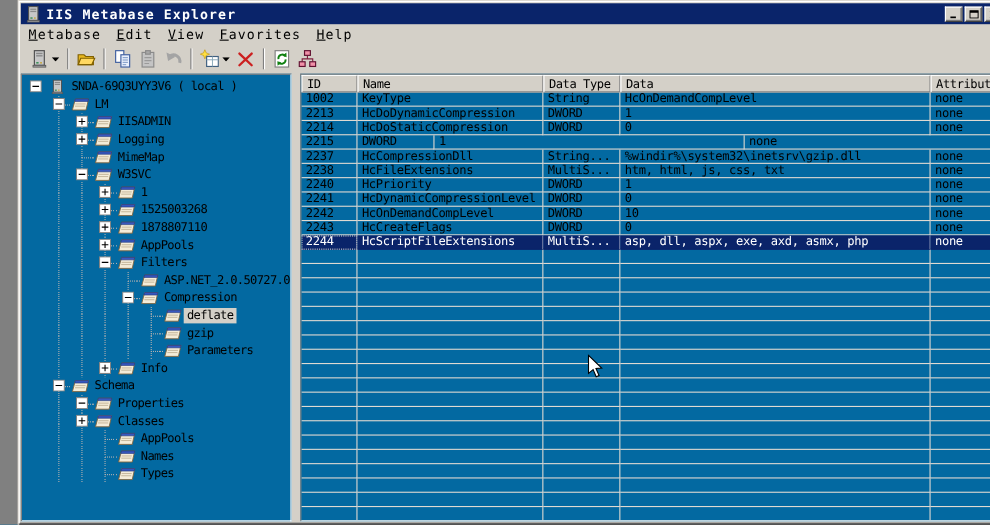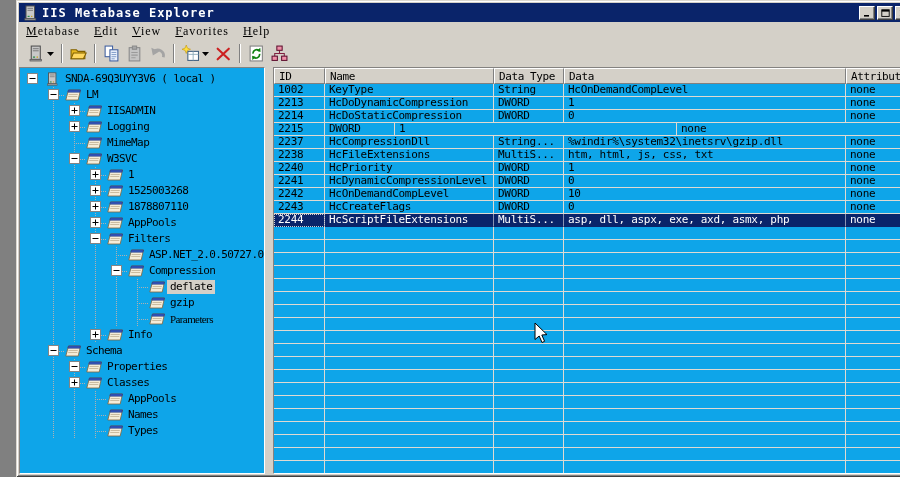--- a/index.html
+++ b/index.html
@@ -16,31 +16,31 @@
   .ticon svg { width:16px; height:16px; display:block; }
   .ttext { color:#fff; font-weight:bold; font-size:12px; letter-spacing:1px; white-space:nowrap; }
   .tbtns { margin-left:auto; display:flex; align-items:center; }
   .tbtn { width:16px; height:14px; background:#D4D0C8; margin-left:2px;
     border:1px solid; border-color:#fff #404040 #404040 #fff;
     box-shadow: inset -1px -1px 0 #808080; display:flex; align-items:center; justify-content:center; }
   .tbtn svg { width:9px; height:8px; display:block; }
 
   .menubar { position:absolute; left:3px; top:22px; right:3px; height:18px;
     display:flex; align-items:center; font-size:12px; color:#000; }
-  .menu-item { padding:1px 7px; letter-spacing:1px; white-space:nowrap;font-family:Liberation Serif, serif; }
+  .menu-item { padding:1px 7px; letter-spacing:1px; white-space:nowrap; }
 
   .toolbar { position:absolute; left:3px; top:40px; right:3px; height:27px;
     display:flex; align-items:center; padding-left:5px; }
   .tb-btn { height:23px; display:flex; align-items:center; padding:0 3px; }
   .tb-ic svg { width:17px; height:17px; display:block; }
   .ddwrap svg { width:7px; height:4px; display:block; margin-left:3px; }
   .tb-sep { width:2px; height:19px; margin:0 4px; border-left:1px solid #808080; border-right:1px solid #fff; }
 
   .content { position:absolute; left:3px; top:67px; right:3px; bottom:3px; }
-  .sunken { border:1px solid; border-color:#848280 #fff #fff #848280; background:#0ea5e9; }
+  .sunken { border:1px solid; border-color:#848280 #fff #fff #848280; background:#0369a1; }
 
   #tree { position:absolute; left:0; top:0; bottom:0; width:246px; overflow:hidden; padding-top:3px; }
   .trow { position:relative; height:16px; font-size:11px; letter-spacing:-0.6px; white-space:nowrap; }
   .guide { position:absolute; top:0; bottom:0; width:1px;
     background:repeating-linear-gradient(to bottom,#b0b0b0 0 1px,transparent 1px 2px); }
   .stub { position:absolute; top:8px; height:1px;
     background:repeating-linear-gradient(to right,#b0b0b0 0 1px,transparent 1px 2px); }
   .exp { position:absolute; top:2px; width:11px; height:11px; z-index:2; }
   .exp svg { width:11px; height:11px; display:block; }
   .nicon { position:absolute; top:1px; width:18px; height:14px; }
@@ -502,21 +502,21 @@
           <span class="guide" style="left: 96px;"></span>
           <span class="guide" style="left: 117px;"></span>
           <span class="stub" style="left: 117px; width: 12px;"></span>
           <span class="nicon" style="left: 128px;">
             <svg viewBox="0 0 18 14">
               <path d="M4.5 2 L16.5 2 L14.2 12 L1.8 12 Z" fill="#f4ecd8" stroke="#80643c" stroke-width="0.8"></path>
               <path d="M4.5 2 L16.5 2 L16 4.2 L3.9 4.2 Z" fill="#3858c0" stroke="#203880" stroke-width="0.6"></path>
               <path d="M4.6 6.5 L13.8 6.5 M4.2 8.5 L13.3 8.5" stroke="#b8a888" stroke-width="0.7"></path>
             </svg>
           </span>
-          <span class="nlbl" style="left: 147px; font-family: Liberation Serif, serif;">Parameters</span>
+          <span class="nlbl" style="left: 147px;">Parameters</span>
         </div>
         <div class="trow">
           <span class="guide" style="left: 33px;"></span>
           <span class="guide" style="left: 54px;"></span>
           <span class="guide" style="left: 75px;"></span>
           <span class="stub" style="left: 75px; width: 12px;"></span>
           <span class="exp" style="left: 70px;">
             <svg viewBox="0 0 11 11">
               <rect x="0.5" y="0.5" width="10" height="10" fill="#fff" stroke="#848484"></rect>
               <path d="M2.5 5.5 H8.5 M5.5 2.5 V8.5" stroke="#000" stroke-width="1"></path>

